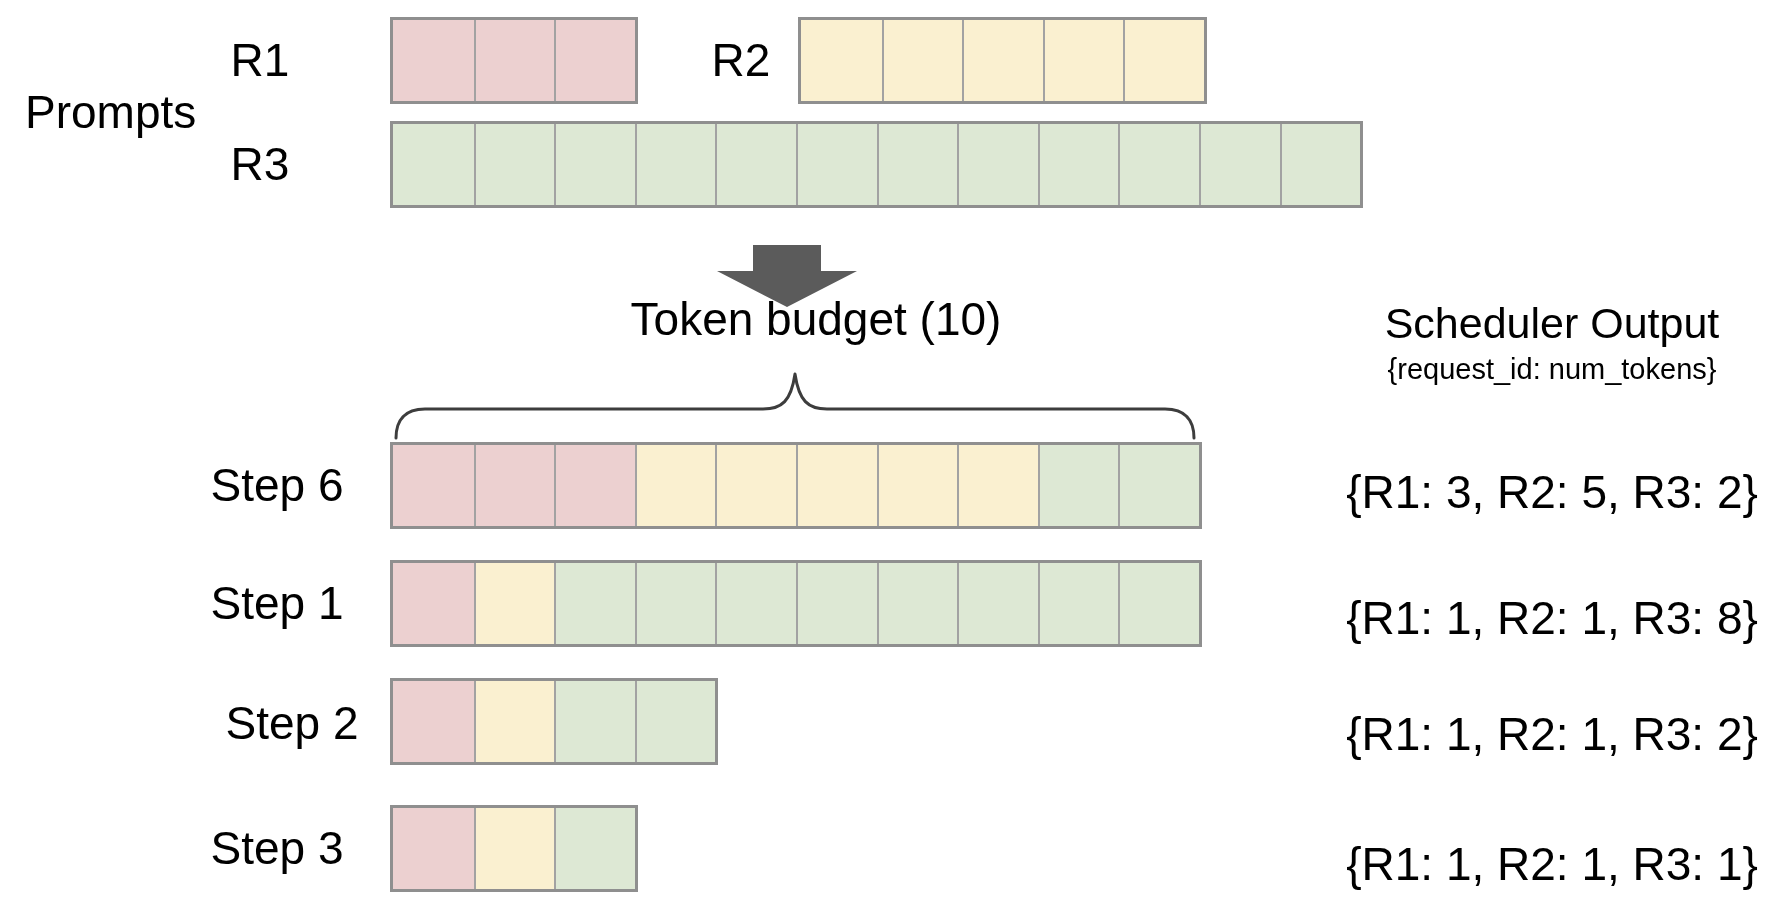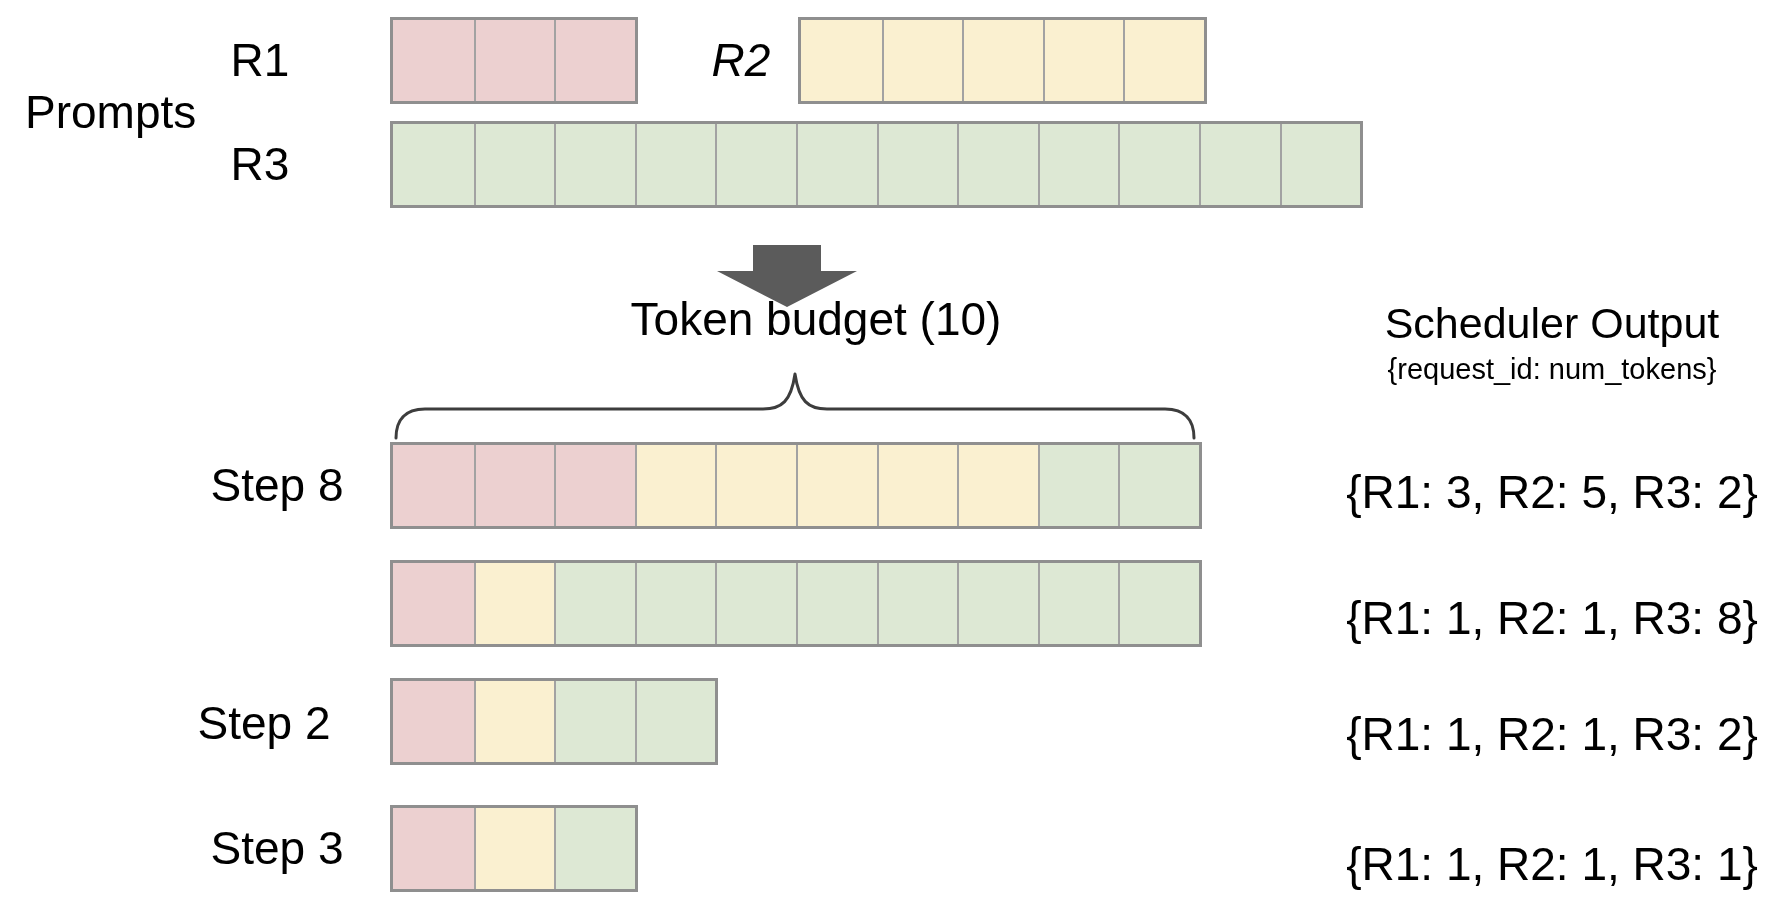--- a/index.html
+++ b/index.html
@@ -77,21 +77,21 @@
 
   <div class="diagram-label" style="left:25px; top:85px;">Prompts</div>
 
   <div class="diagram-label centered" style="left:210px; top:33px; width:100px;">R1</div>
   <div class="cell-row" style="left:390px; top:17px;">
       <div class="cell" style="background: rgb(236, 208, 208);"></div>
       <div class="cell" style="background: rgb(236, 208, 208);"></div>
       <div class="cell" style="background: rgb(236, 208, 208);"></div>
     </div>
 
-  <div class="diagram-label centered" style="left:691px; top:33px; width:100px;font-style:italic;">R2</div>
+  <div class="diagram-label centered" style="left:691px; top:33px; width:100px;">R2</div>
   <div class="cell-row" style="left:798px; top:17px;">
       <div class="cell" style="background: rgb(250, 240, 208);"></div>
       <div class="cell" style="background: rgb(250, 240, 208);"></div>
       <div class="cell" style="background: rgb(250, 240, 208);"></div>
       <div class="cell" style="background: rgb(250, 240, 208);"></div>
       <div class="cell" style="background: rgb(250, 240, 208);"></div>
     </div>
 
   <div class="diagram-label centered" style="left:210px; top:137px; width:100px;">R3</div>
   <div class="cell-row" style="left:390px; top:121px;">
@@ -115,50 +115,51 @@
 
   <div class="diagram-label centered" style="left:516px; top:292px; width:600px;">Token budget (10)</div>
 
   <svg class="svg-abs" style="left:393px; top:368px;" width="804" height="72" viewBox="0 0 804 72">
     <path d="M 3 70 C 3 52 12 41 32 41 L 370 41 C 389 41 398 33 402 6 C 406 33 415 41 434 41 L 772 41 C 792 41 801 52 801 70" fill="none" stroke="#3d3d3d" stroke-width="3" stroke-linecap="round" stroke-linejoin="round"></path>
   </svg>
 
   <div class="sched-header" style="top:298px;">Scheduler Output</div>
   <div class="sched-sub" style="top:351px;">{request_id: num_tokens}</div>
 
-  <div class="diagram-label centered" style="left:177px; top:458px; width:200px;">Step 8</div>
+  <div class="diagram-label centered" style="left:177px; top:458px; width:200px;">Step 6</div>
   <div class="cell-row" style="left:390px; top:442px;">
       <div class="cell" style="background: rgb(236, 208, 208);"></div>
       <div class="cell" style="background: rgb(236, 208, 208);"></div>
       <div class="cell" style="background: rgb(236, 208, 208);"></div>
       <div class="cell" style="background: rgb(250, 240, 208);"></div>
       <div class="cell" style="background: rgb(250, 240, 208);"></div>
       <div class="cell" style="background: rgb(250, 240, 208);"></div>
       <div class="cell" style="background: rgb(250, 240, 208);"></div>
       <div class="cell" style="background: rgb(250, 240, 208);"></div>
       <div class="cell" style="background: rgb(221, 232, 212);"></div>
       <div class="cell" style="background: rgb(221, 232, 212);"></div>
     </div>
   <div class="sched-line" style="top:465px;">{R1: 3, R2: 5, R3: 2}</div>
 
+  <div class="diagram-label centered" style="left:177px; top:576px; width:200px;">Step 1</div>
   <div class="cell-row" style="left:390px; top:560px;">
       <div class="cell" style="background: rgb(236, 208, 208);"></div>
       <div class="cell" style="background: rgb(250, 240, 208);"></div>
       <div class="cell" style="background: rgb(221, 232, 212);"></div>
       <div class="cell" style="background: rgb(221, 232, 212);"></div>
       <div class="cell" style="background: rgb(221, 232, 212);"></div>
       <div class="cell" style="background: rgb(221, 232, 212);"></div>
       <div class="cell" style="background: rgb(221, 232, 212);"></div>
       <div class="cell" style="background: rgb(221, 232, 212);"></div>
       <div class="cell" style="background: rgb(221, 232, 212);"></div>
       <div class="cell" style="background: rgb(221, 232, 212);"></div>
     </div>
   <div class="sched-line" style="top:591px;">{R1: 1, R2: 1, R3: 8}</div>
 
-  <div class="diagram-label centered" style="left:164px; top:696px; width:200px;">Step 2</div>
+  <div class="diagram-label centered" style="left:192px; top:696px; width:200px;">Step 2</div>
   <div class="cell-row" style="left:390px; top:678px;">
       <div class="cell" style="background: rgb(236, 208, 208);"></div>
       <div class="cell" style="background: rgb(250, 240, 208);"></div>
       <div class="cell" style="background: rgb(221, 232, 212);"></div>
       <div class="cell" style="background: rgb(221, 232, 212);"></div>
     </div>
   <div class="sched-line" style="top:707px;">{R1: 1, R2: 1, R3: 2}</div>
 
   <div class="diagram-label centered" style="left:177px; top:821px; width:200px;">Step 3</div>
   <div class="cell-row" style="left:390px; top:805px;">

